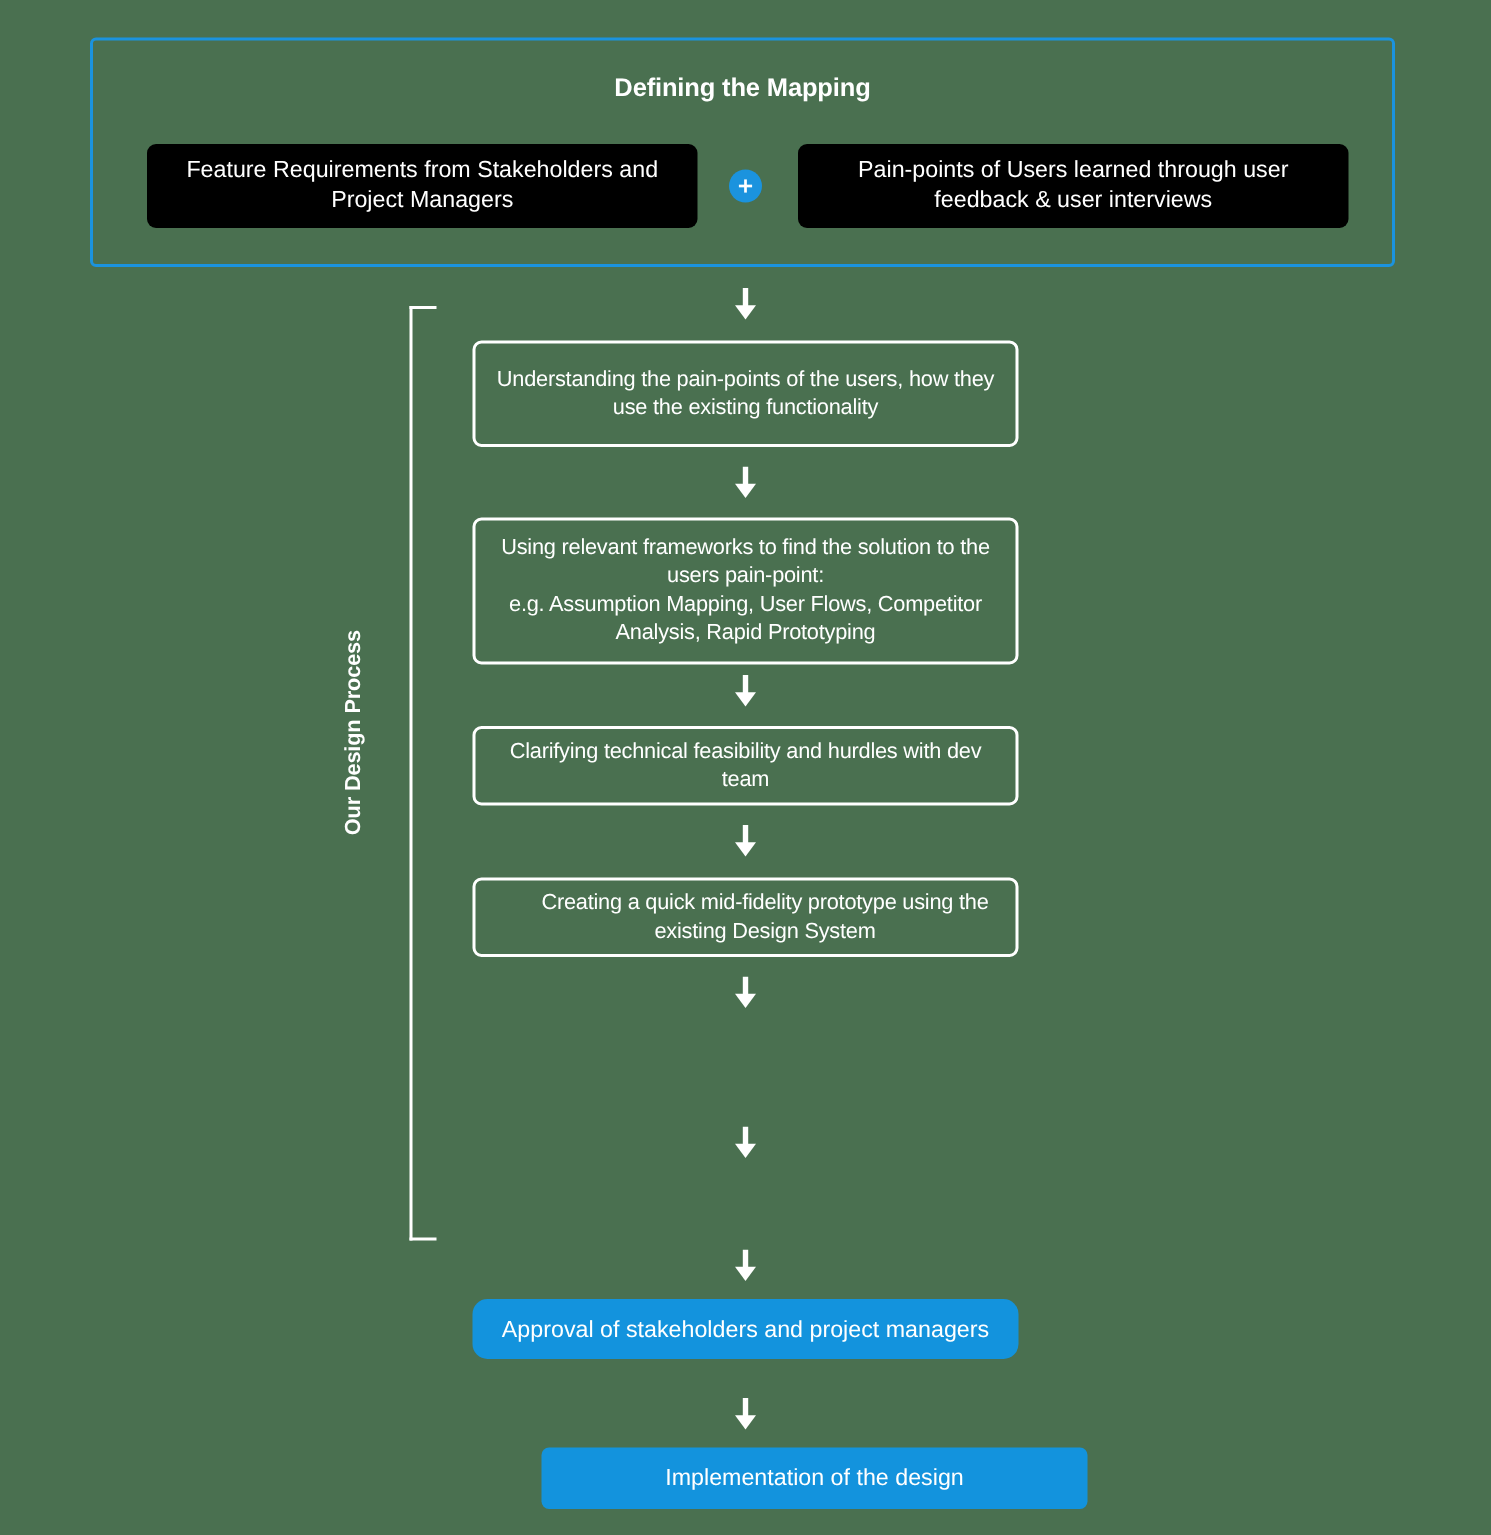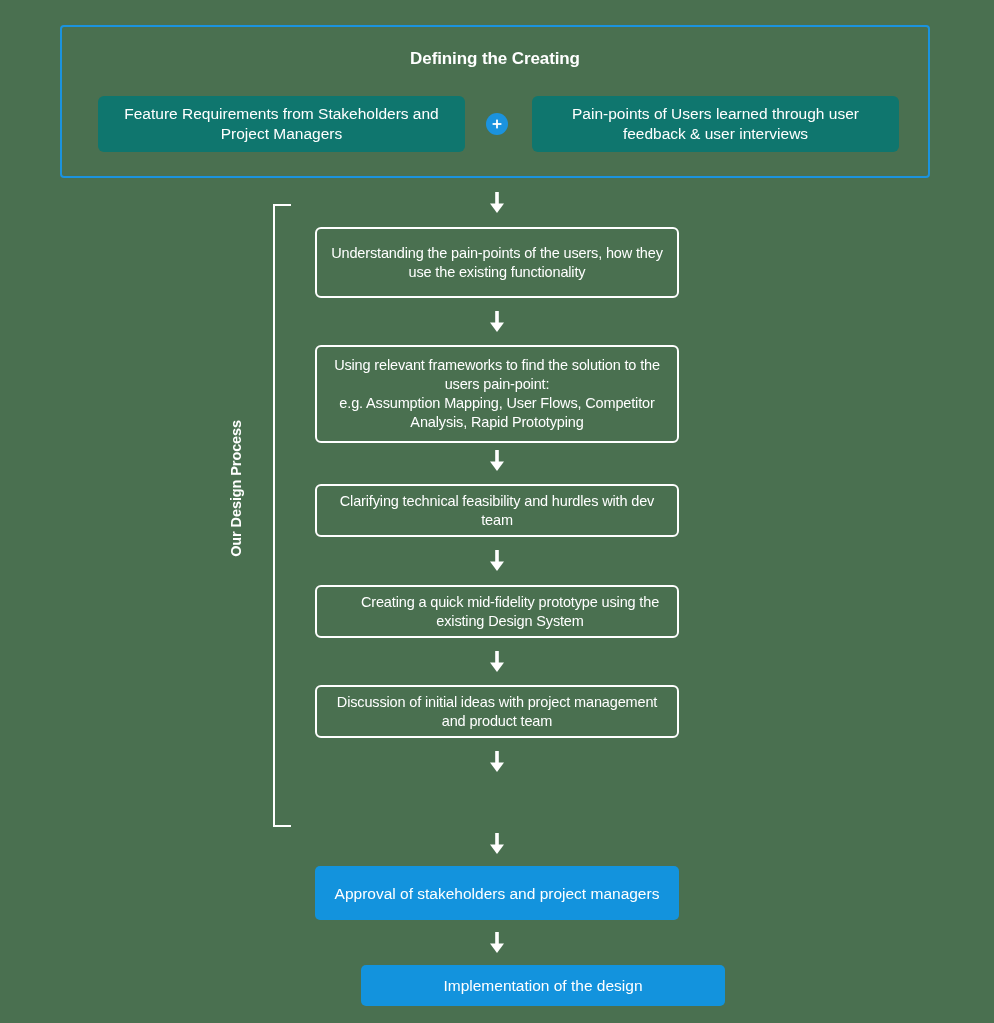--- a/index.html
+++ b/index.html
@@ -48,21 +48,21 @@
     left: 0;
     right: 0;
     top: 69px;
     height: 56px;
   }
   .blue-chip {
     position: absolute;
     top: 0;
     height: 56px;
     box-sizing: border-box;
-    background: #0f766e;
+    background: #000000;
     border-radius: 6px;
     color: #ffffff;
     font-size: 15.5px;
     line-height: 20px;
     display: flex;
     align-items: center;
     justify-content: center;
     text-align: center;
     padding: 0 12px;
   }
@@ -147,21 +147,21 @@
     transform: rotate(180deg);
     transform-origin: center;
   }
 </style>
 </head>
 <body>
 
 <div class="canvas">
 
   <div class="define-panel">
-    <div class="define-title">Defining the Creating</div>
+    <div class="define-title">Defining the Mapping</div>
 
     <div class="define-row">
       <div class="blue-chip chip-left">Feature Requirements from Stakeholders and Project Managers</div>
 
       <div class="plus-badge">
         <svg width="12" height="12" viewBox="0 0 12 12" aria-hidden="true">
           <rect x="5.1" y="1.6" width="1.8" height="8.8" fill="#ffffff"></rect>
           <rect x="1.6" y="5.1" width="8.8" height="1.8" fill="#ffffff"></rect>
         </svg>
       </div>
@@ -210,38 +210,37 @@
 
   <div class="flow-box outline" style="top:585px; height:53px;padding-left:36px;">Creating a quick mid-fidelity prototype using the existing Design System</div>
 
   <div class="arrow" style="top:651px;">
     <svg width="18" height="22" viewBox="0 0 18 22" aria-hidden="true">
       <rect x="7.2" y="0" width="3.6" height="13" fill="#ffffff"></rect>
       <polygon points="2,11.5 16,11.5 9,21" fill="#ffffff"></polygon>
     </svg>
   </div>
 
-  <div class="flow-box outline" style="top:685px; height:53px;">Discussion of initial ideas with project management and product team</div>
 
   <div class="arrow" style="top:751px;">
     <svg width="18" height="22" viewBox="0 0 18 22" aria-hidden="true">
       <rect x="7.2" y="0" width="3.6" height="13" fill="#ffffff"></rect>
       <polygon points="2,11.5 16,11.5 9,21" fill="#ffffff"></polygon>
     </svg>
   </div>
 
 
   <div class="arrow" style="top:833px;">
     <svg width="18" height="22" viewBox="0 0 18 22" aria-hidden="true">
       <rect x="7.2" y="0" width="3.6" height="13" fill="#ffffff"></rect>
       <polygon points="2,11.5 16,11.5 9,21" fill="#ffffff"></polygon>
     </svg>
   </div>
 
-  <div class="flow-box filled" style="top:866px; height:54px;">Approval of stakeholders and project managers</div>
+  <div class="flow-box filled" style="top:866px; height:40px;border-radius:10px;">Approval of stakeholders and project managers</div>
 
   <div class="arrow" style="top:932px;">
     <svg width="18" height="22" viewBox="0 0 18 22" aria-hidden="true">
       <rect x="7.2" y="0" width="3.6" height="13" fill="#ffffff"></rect>
       <polygon points="2,11.5 16,11.5 9,21" fill="#ffffff"></polygon>
     </svg>
   </div>
 
   <div class="flow-box filled" style="top:965px; height:41px;margin-left:46px;">Implementation of the design</div>
 

